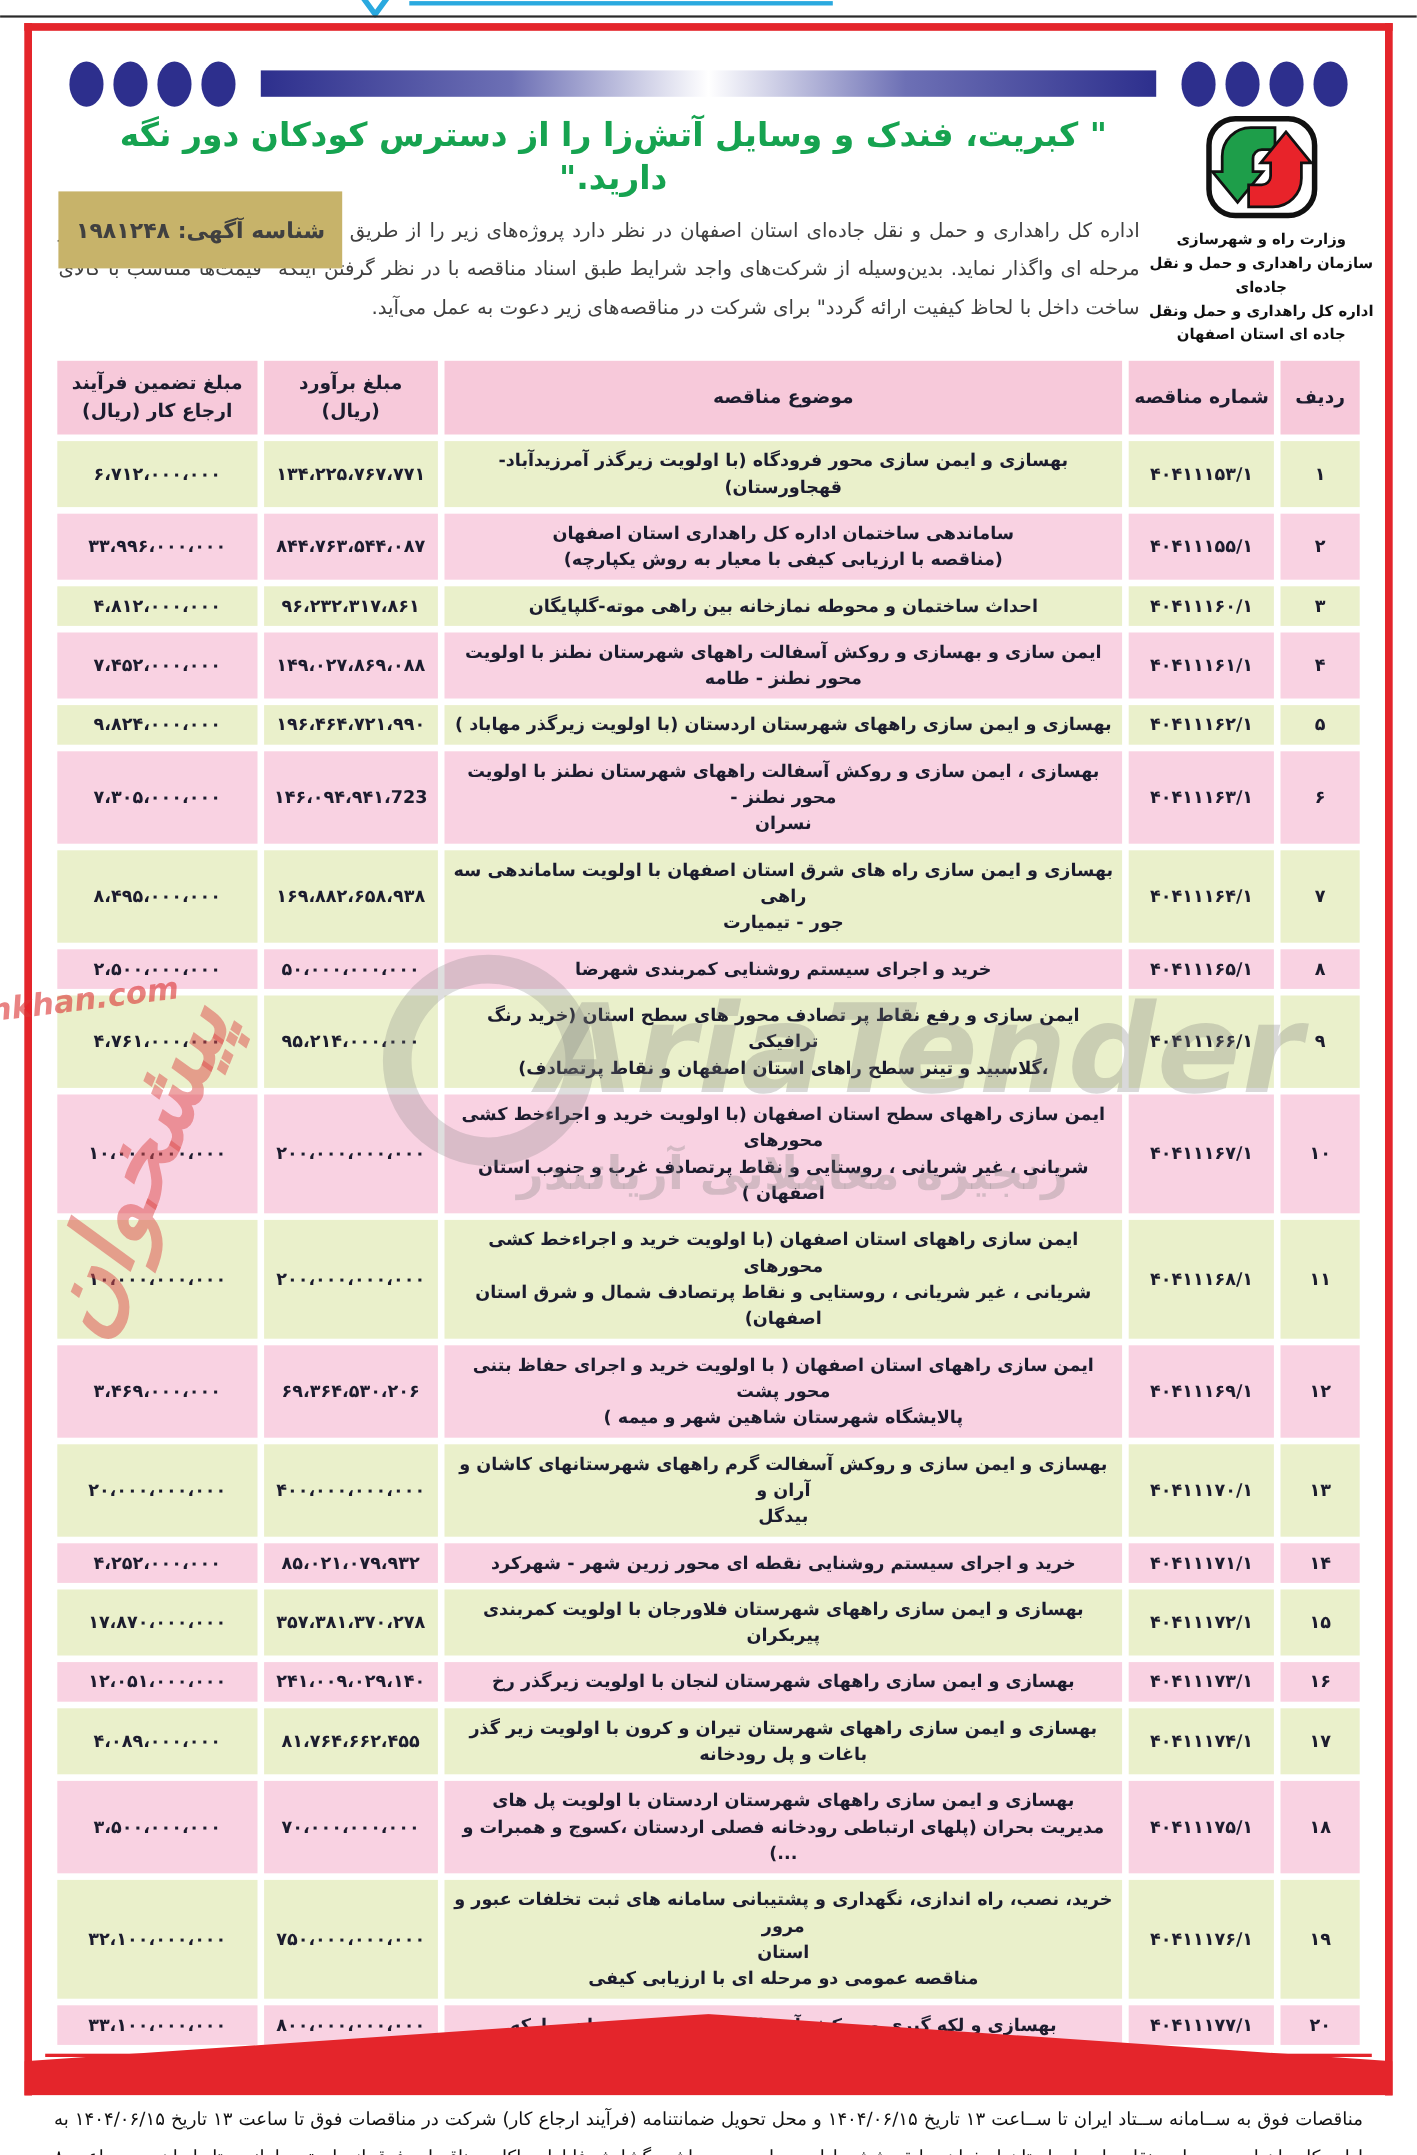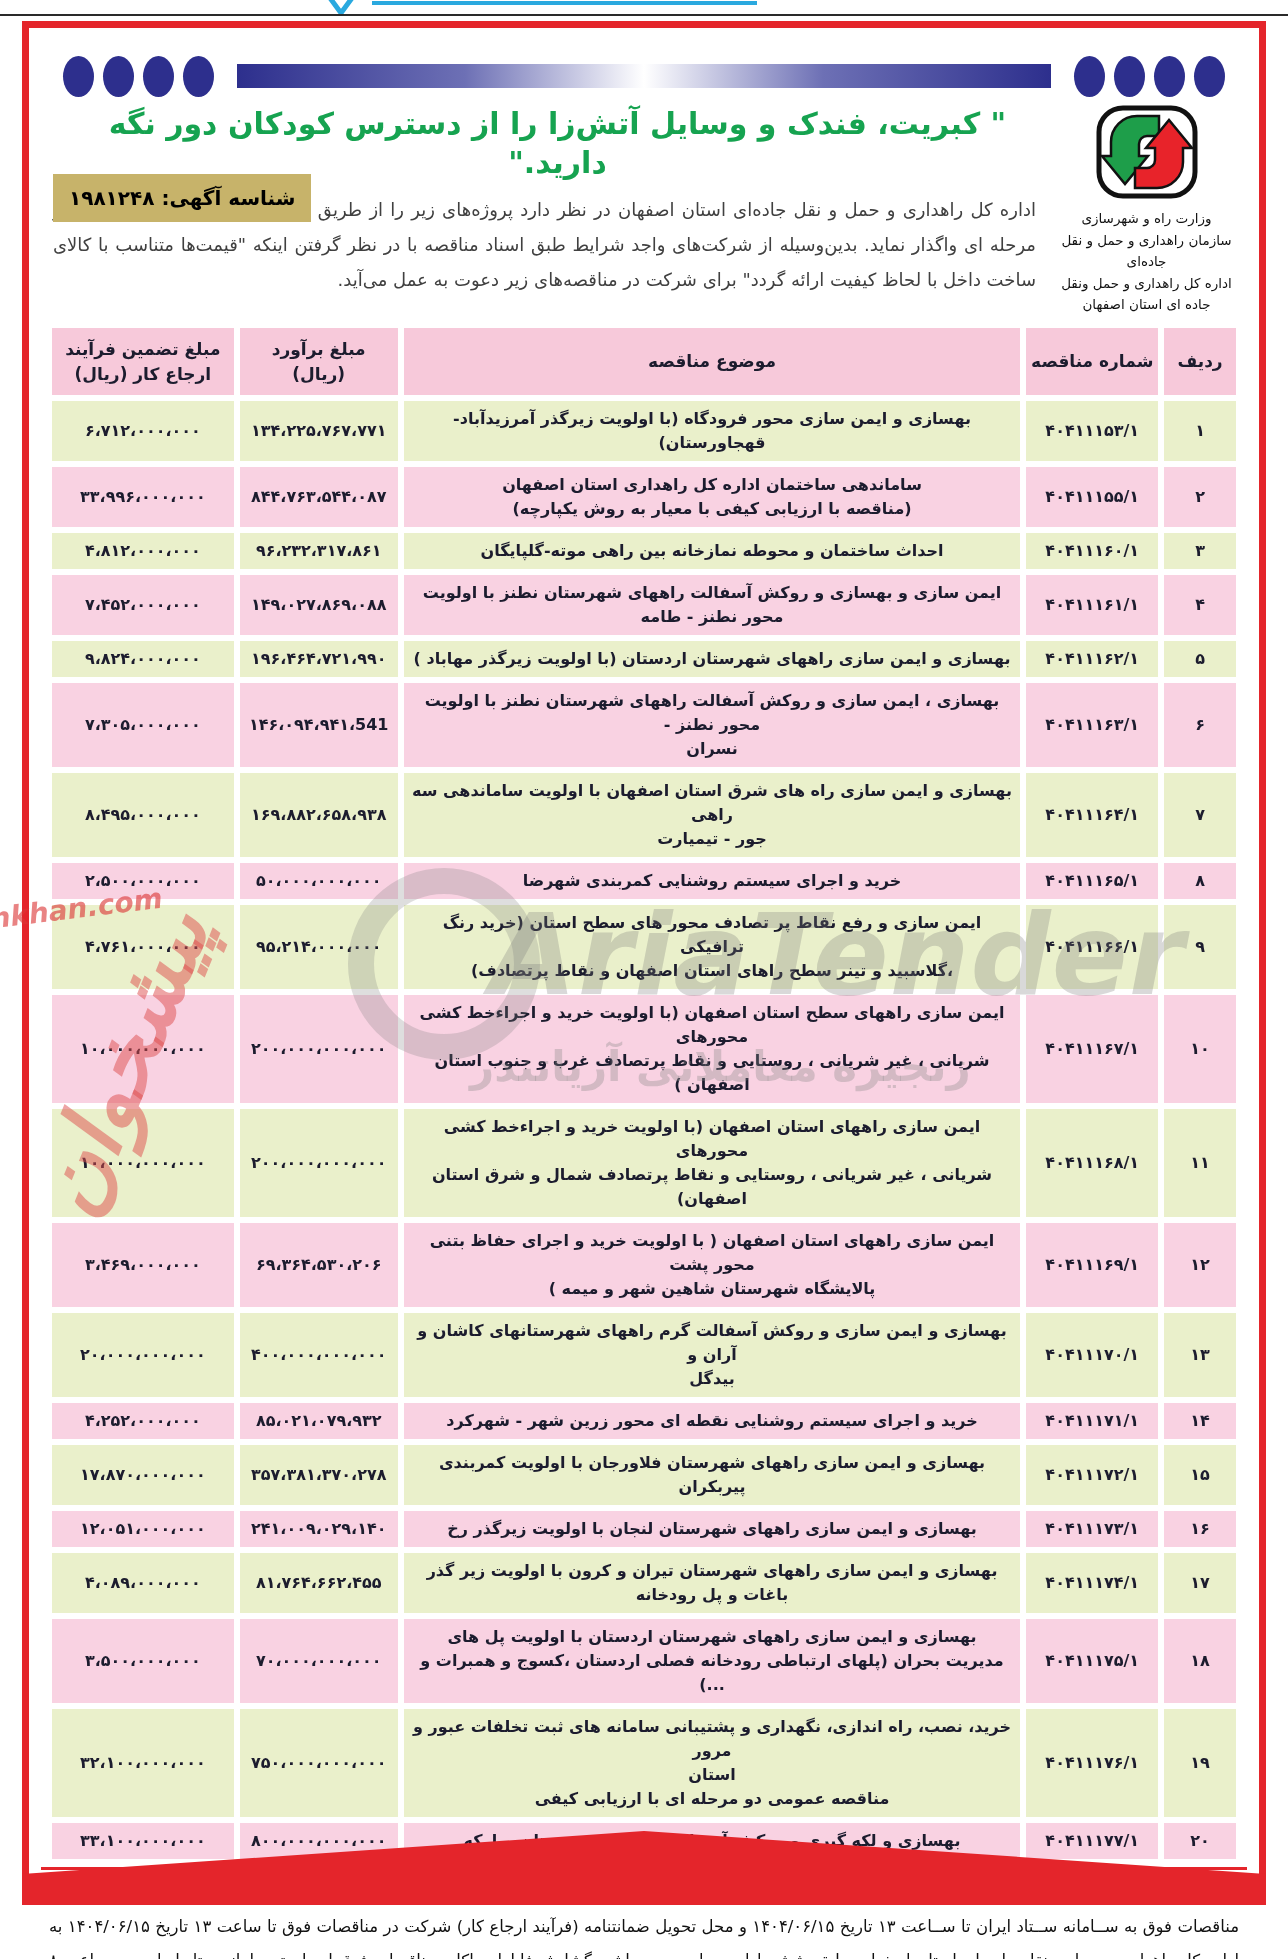--- a/index.html
+++ b/index.html
@@ -19,28 +19,28 @@
     padding:0 10px;
   }
   
   .band{display:flex;align-items:center;gap:9px;margin:26px 24px 4px 24px;height:44px;}
   .dot{width:31px;height:41px;background:#2d2f8d;border-radius:50%;flex:0 0 auto;}
   .grad{flex:1;height:24px;margin:0 14px;
     background:linear-gradient(to right,#2d2f8d 0%,#6d70b5 28%,#ffffff 50%,#6d70b5 72%,#2d2f8d 100%);}
   
   .logo-col{float:right;width:205px;text-align:center;margin:2px 0 6px 8px;}
   .logo-col svg{display:block;margin:0 auto 8px auto;}
-  .org-line{font-size:13.5px;font-weight:normal;line-height:1.6;color:#111;}
+  .org-line{font-size:13.5px;font-weight:bold;line-height:1.6;color:#111;}
   
   .slogan{margin:6px 40px 0 40px;text-align:center;color:#16a350;font-weight:bold;
     font-size:30px;line-height:1.3;}
   .main-title{margin:14px 60px 2px 40px;text-align:center;color:#f0168e;font-weight:bold;
     font-size:48px;line-height:1.2;letter-spacing:-1px;}
-  .ad-id-box{position:absolute;top:146px;left:24px;background:#c7b36a;color:#000000;
-    font-size:20px;font-weight:bold;padding:12px 16px;}
+  .ad-id-box{position:absolute;top:146px;left:24px;background:#c7b36a;color:#404040;
+    font-size:20px;font-weight:bold;padding:23px 16px;}
   
   .intro{margin:10px 14px 8px 14px;font-size:18px;line-height:1.95;text-align:justify;color:#404040;}
   
   table.tenders{width:calc(100% - 14px);margin:2px 7px;border-collapse:separate;border-spacing:6px;direction:rtl;}
   table.tenders th{background:#f7c9da;font-size:17px;font-weight:bold;padding:9px 4px;
     color:#1c1c2e;vertical-align:middle;line-height:1.45;}
   table.tenders td{padding:6px 6px;text-align:center;vertical-align:middle;font-weight:bold;
     font-size:16px;line-height:1.5;color:#1c1c2e;}
   tr.green td{background:#eaf0cb;}
   tr.pink td{background:#f9d2e2;}
@@ -162,21 +162,21 @@
           <td class="num">۴۰۴۱۱۱۶۲/۱</td>
           <td class="c-sub">بهسازی و ایمن سازی راههای شهرستان اردستان (با اولویت زیرگذر مهاباد )</td>
           <td class="num">۱۹۶،۴۶۴،۷۲۱،۹۹۰</td>
           <td class="num">۹،۸۲۴،۰۰۰،۰۰۰</td>
         </tr>
         <tr class="pink">
           <td>۶</td>
           <td class="num">۴۰۴۱۱۱۶۳/۱</td>
           <td class="c-sub">بهسازی ، ایمن سازی و روکش آسفالت راههای شهرستان نطنز با اولویت محور نطنز -
 نسران</td>
-          <td class="num">۱۴۶،۰۹۴،۹۴۱،541</td>
+          <td class="num">۱۴۶،۰۹۴،۹۴۱،723</td>
           <td class="num">۷،۳۰۵،۰۰۰،۰۰۰</td>
         </tr>
         <tr class="green">
           <td>۷</td>
           <td class="num">۴۰۴۱۱۱۶۴/۱</td>
           <td class="c-sub">بهسازی و ایمن سازی راه های شرق استان اصفهان با اولویت ساماندهی سه راهی
 جور - تیمیارت</td>
           <td class="num">۱۶۹،۸۸۲،۶۵۸،۹۳۸</td>
           <td class="num">۸،۴۹۵،۰۰۰،۰۰۰</td>
         </tr>

